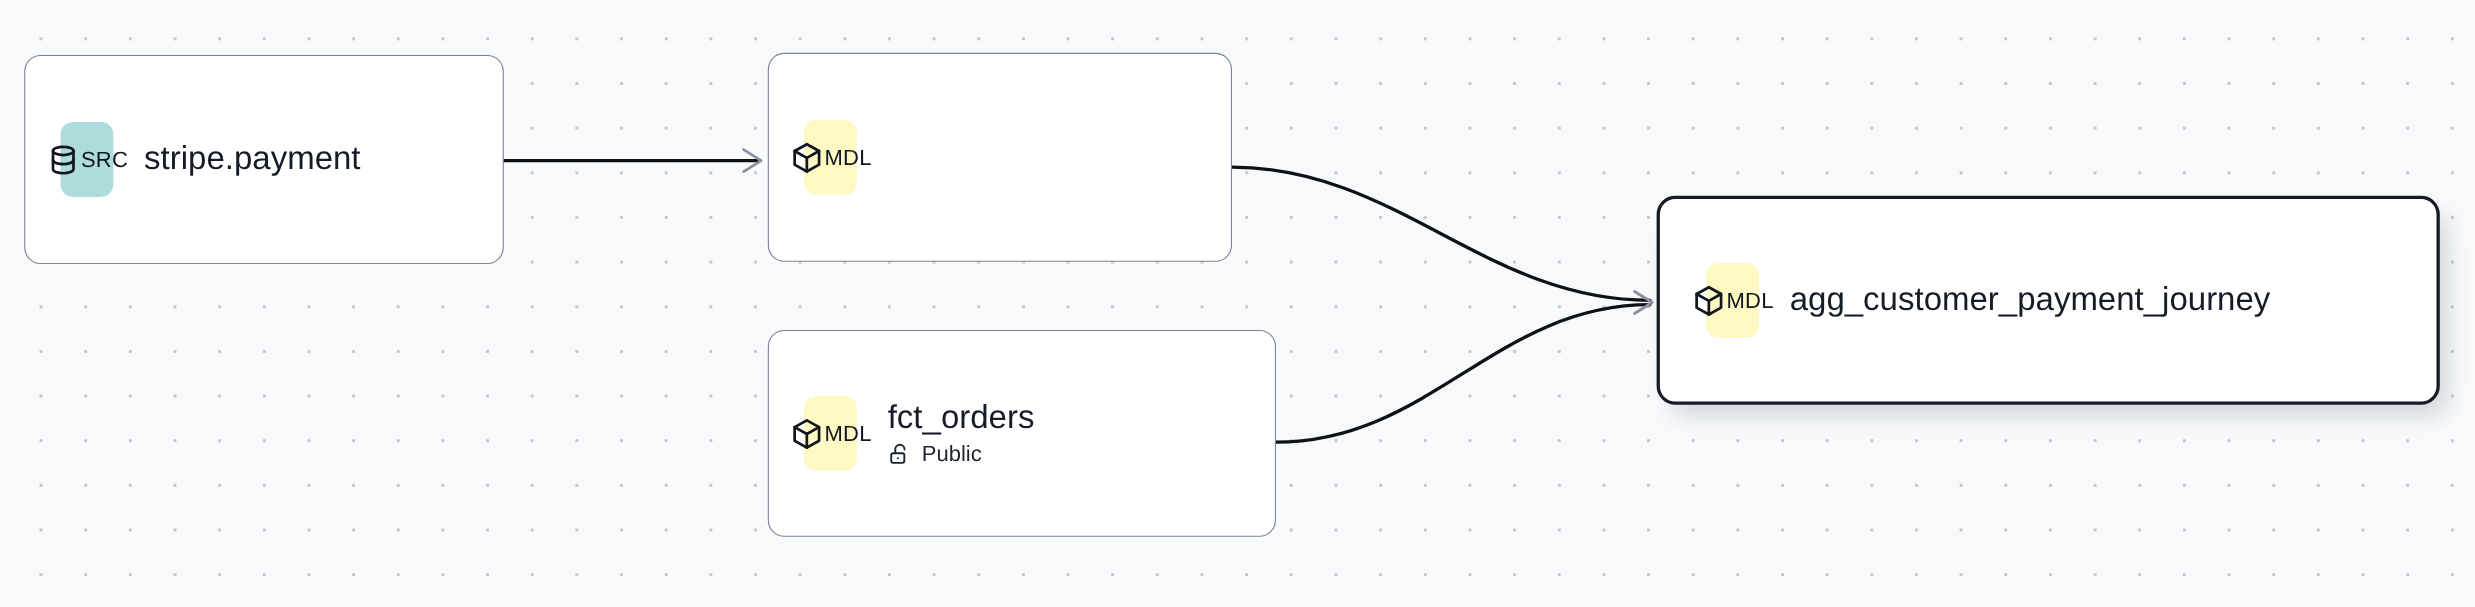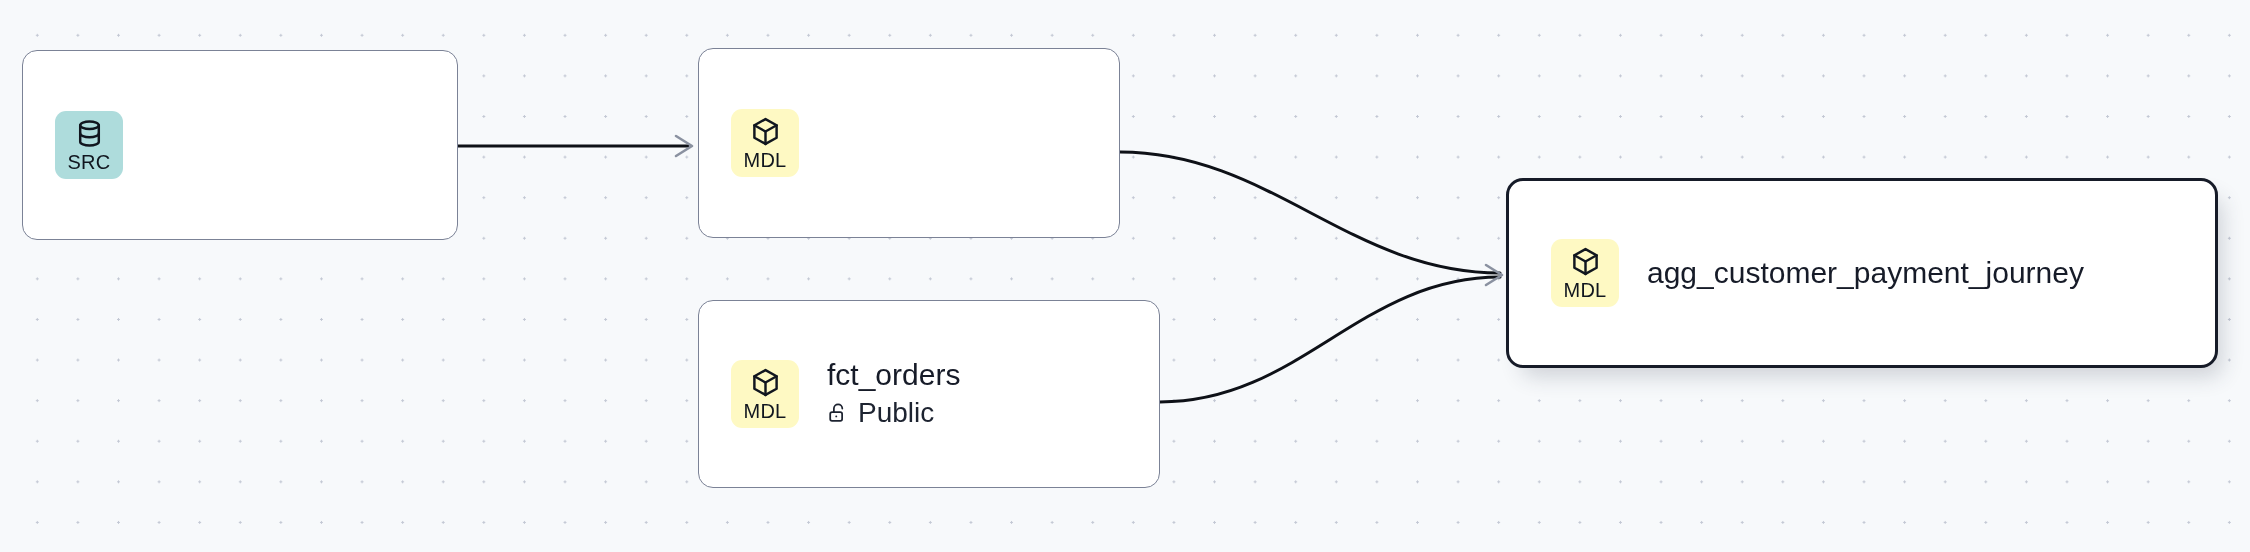--- a/index.html
+++ b/index.html
@@ -56,25 +56,25 @@
     padding-left: 32px;
   }
   .node.selected {
     border: 3.6px solid #161b28;
     border-radius: 17px;
     box-shadow: 10px 14px 22px -6px rgba(40,48,70,0.20);
   }
 
   .badge {
     flex: 0 0 auto;
-    width: 68px;
+    width: 48px;
     height: 68px;
     border-radius: 11px;
     display: flex;
-    flex-direction: column;
+    flex-direction: row;
     align-items: center;
     justify-content: center;
     gap: 1px;
   }
   .badge.src { background: #aedcdc; }
   .badge.mdl { background: #fef9c3; }
 
   .badge svg { display: block; }
 
   .badge-label {
@@ -99,21 +99,21 @@
     line-height: 1.08;
     font-weight: 400;
     color: #161b28;
     white-space: nowrap;
   }
 
   .node-meta {
     display: flex;
     align-items: center;
     gap: 9px;
-    font-size: 28px;
+    font-size: 20px;
     line-height: 1.1;
     color: #1d2330;
     white-space: nowrap;
   }
   .node-meta svg { display: block; flex: 0 0 auto; }
 
   
   #node-stripe-payment   { left: 22px;   top: 50px;  width: 436px; height: 190px; }
   #node-stg-payments     { left: 698px;  top: 48px;  width: 422px; height: 190px; }
   #node-fct-orders       { left: 698px;  top: 300px; width: 462px; height: 188px; }
@@ -150,20 +150,23 @@
       <span>
         <svg width="31" height="31" viewBox="0 0 24 24" fill="none" stroke="#11161f" stroke-width="1.9" stroke-linecap="round" stroke-linejoin="round">
           <ellipse cx="12" cy="5.6" rx="7.2" ry="2.9"></ellipse>
           <path d="M4.8 5.6 v12.8 c0 1.6 3.22 2.9 7.2 2.9 s7.2 -1.3 7.2 -2.9 V5.6"></path>
           <path d="M4.8 12 c0 1.6 3.22 2.9 7.2 2.9 s7.2 -1.3 7.2 -2.9"></path>
         </svg>
       </span>
       <span class="badge-label">SRC</span>
     </div>
 
+    <div class="node-body">
+      <div class="node-title">stripe.payment</div>
+    </div>
   </div>
 
   <div class="node" id="node-stg-payments">
 
     <div class="badge mdl">
       <span>
         <svg width="31" height="31" viewBox="0 0 24 24" fill="none" stroke="#11161f" stroke-width="1.9" stroke-linecap="round" stroke-linejoin="round">
           <path d="M12 2.4 L20.6 7.2 V16.8 L12 21.6 L3.4 16.8 V7.2 Z"></path>
           <path d="M3.4 7.2 L12 12 L20.6 7.2"></path>
           <path d="M12 12 V21.6"></path>

